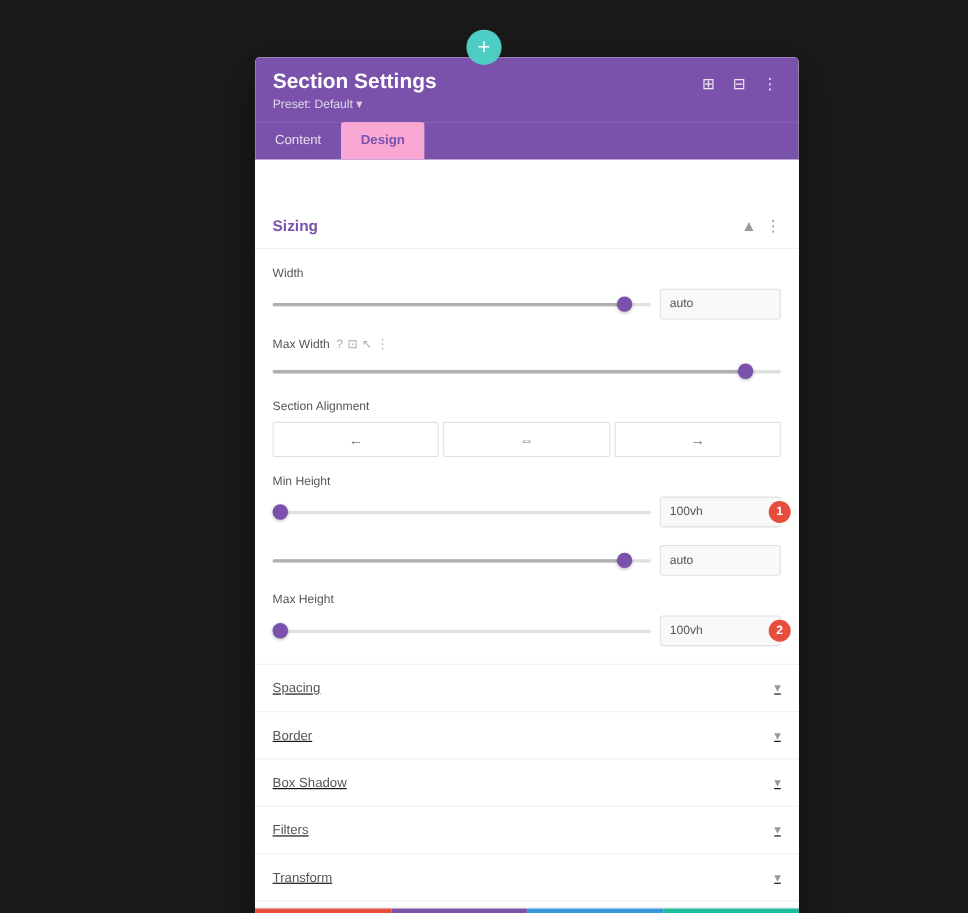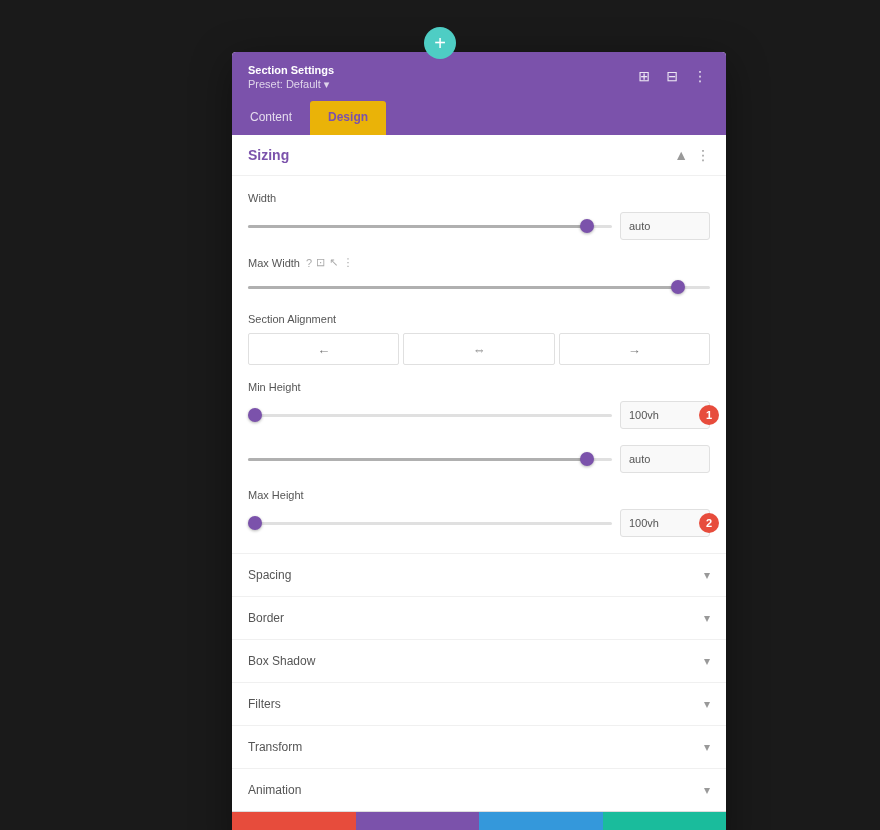--- a/index.html
+++ b/index.html
@@ -49,21 +49,21 @@
       padding: 12px 16px 10px;
       display: flex;
       align-items: flex-start;
       justify-content: space-between;
     }
 
     .panel-header-left {}
 
     .panel-title {
       color: white;
-      font-size: 11px;
+      font-size: 19px;
       font-weight: 600;
     }
 
     .panel-subtitle {
       color: rgba(255,255,255,0.75);
       font-size: 11px;
       margin-top: 2px;
     }
 
     .panel-header-icons {
@@ -92,39 +92,40 @@
 
     .tab {
       padding: 9px 18px;
       color: rgba(255,255,255,0.8);
       font-size: 12px;
       cursor: pointer;
       border-bottom: 2px solid transparent;
     }
 
     .tab.active {
-      background: #eab308;
+      background: #f9a8d4;
       color: #7b52ab;
       border-radius: 3px 3px 0 0;
       font-weight: 600;
     }
 
     .panel-body {
       background: white;
       padding: 0;
       max-height: 680px;
       overflow-y: auto;
     }
 
     .section-header {
       display: flex;
       align-items: center;
       justify-content: space-between;
       padding: 12px 16px;
       border-bottom: 1px solid #f0f0f0;
+      margin-top: 40px;
     }
 
     .section-title {
       color: #7b52ab;
       font-size: 14px;
       font-weight: 600;
     }
 
     .section-controls {
       display: flex;
@@ -201,21 +202,21 @@
       background: #7b52ab;
       border-radius: 50%;
       position: absolute;
       top: 50%;
       transform: translateY(-50%);
       cursor: pointer;
       box-shadow: 0 1px 3px rgba(0,0,0,0.3);
     }
 
     .field-value {
-      width: 90px;
+      width: 110px;
       height: 28px;
       border: 1px solid #e0e0e0;
       border-radius: 3px;
       padding: 0 8px;
       font-size: 11px;
       color: #555;
       background: #f9f9f9;
       display: flex;
       align-items: center;
       position: relative;
@@ -254,20 +255,21 @@
       justify-content: center;
       cursor: pointer;
       border-radius: 2px;
       color: #777;
       font-size: 13px;
     }
 
     .collapsible-section {
       border-top: 1px solid #f0f0f0;
       padding: 0 16px;
+      text-decoration: underline;
     }
 
     .collapsible-header {
       display: flex;
       align-items: center;
       justify-content: space-between;
       padding: 14px 0;
       cursor: pointer;
     }
 

